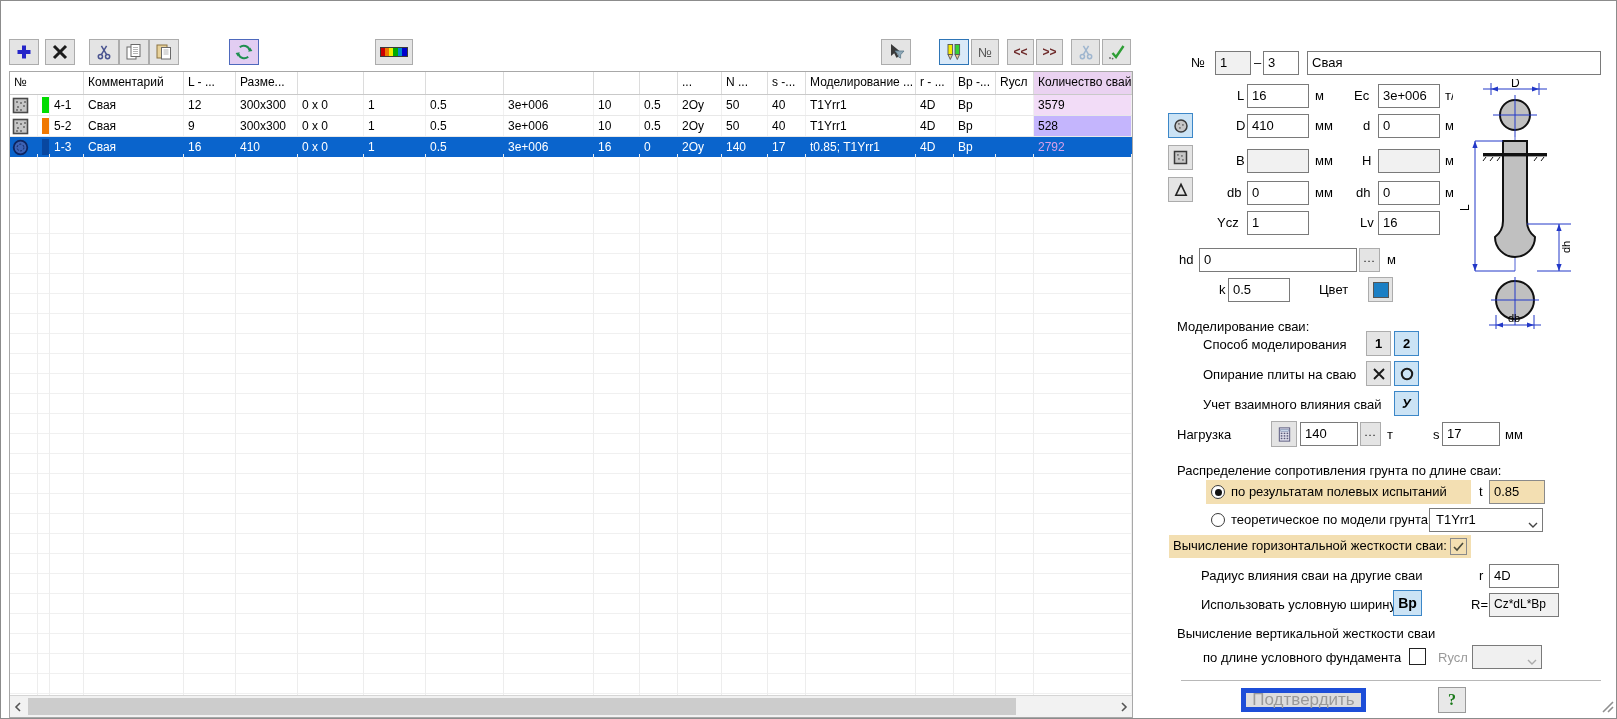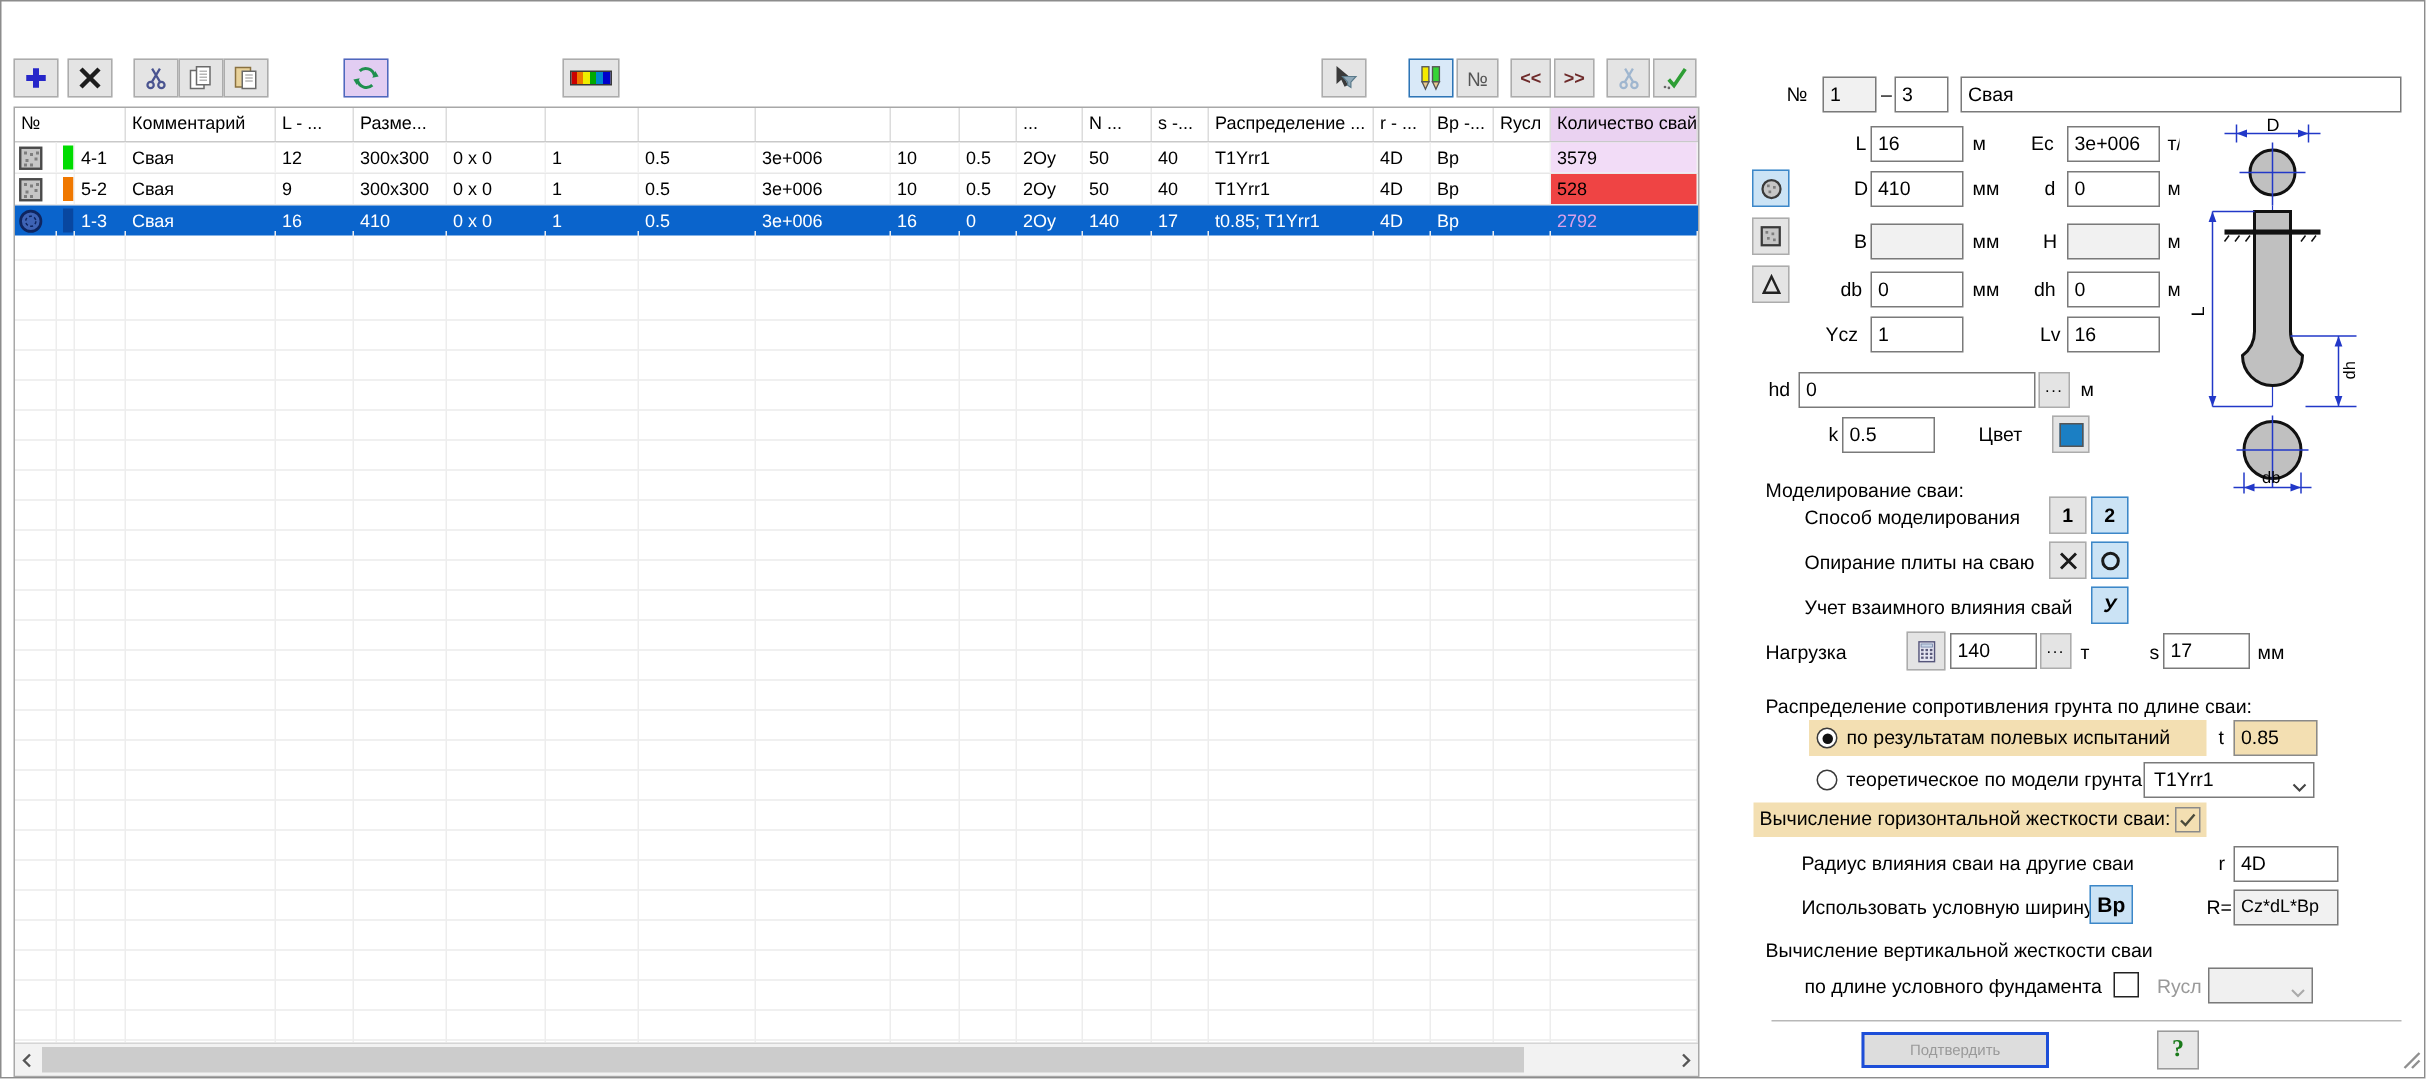--- a/index.html
+++ b/index.html
@@ -58,21 +58,21 @@
   .dots{font-size:11px;letter-spacing:1px;padding-bottom:5px;}
   .radio{position:absolute;width:14px;height:14px;border:1px solid #3A3A3A;border-radius:50%;background:#FFF;box-sizing:border-box;}
   .radio.sel::after{content:"";position:absolute;left:2.5px;top:2.5px;width:7px;height:7px;border-radius:50%;background:#111;}
   .chk{position:absolute;width:17px;height:17px;border:1px solid #8A8A8A;box-sizing:border-box;display:flex;align-items:center;justify-content:center;}
   .chk.bold{border:1.5px solid #222;background:#FFF;}
   .dd{position:absolute;height:24px;border:1px solid #7A7A7A;background:#FFF;box-sizing:border-box;font-size:13px;padding:3px 4px 0 6px;}
   .dd .chev{position:absolute;right:4px;top:8px;}
   .dd.dis{background:#F0F0F0;}
   .tanband{position:absolute;height:24px;}
   .hrline{position:absolute;height:1px;background:#B8B8B8;}
-  .confirm{position:absolute;background:#DDDDDD;border:2px solid #1d4ed8;color:#9A9A9A;font-size:10px;display:flex;align-items:center;justify-content:center;box-sizing:border-box;}
+  .confirm{position:absolute;background:#DDDDDD;border:5px solid #1d4ed8;color:#9A9A9A;font-size:17px;display:flex;align-items:center;justify-content:center;box-sizing:border-box;}
   .helpbtn{position:absolute;background:#E8E8E8;border:1px solid #9A9A9A;color:#1A7A1A;font-weight:bold;font-size:16px;font-family:"Liberation Serif",serif;display:flex;align-items:center;justify-content:center;box-sizing:border-box;}
   .diagram{position:absolute;left:306px;top:42px;width:120px;height:252px;background:#FFF;}
   .grip{position:absolute;right:2px;bottom:2px;}
 </style>
 </head>
 <body>
 
 <div class="dialog">
 
 
@@ -168,21 +168,21 @@
       <div>Разме...</div>
       <div></div>
       <div></div>
       <div></div>
       <div></div>
       <div></div>
       <div></div>
       <div>...</div>
       <div>N ...</div>
       <div>s -...</div>
-      <div>Распределение ...</div>
+      <div>Моделирование ...</div>
       <div>r - ...</div>
       <div>Вр -...</div>
       <div>Rусл</div>
       <div style="background-color: rgb(234, 210, 241);">Количество свай,</div>
     </div>
 
     <div class="cols trow">
       <div class="cell-icon">
           <svg class="sq-icon" width="17" height="17" viewBox="0 0 17 17">
             <rect x="1.5" y="1.5" width="14" height="14" fill="#C6C6C6" stroke="#4A4A4A" stroke-width="1.6"></rect>
@@ -248,21 +248,21 @@
       <div>3e+006</div>
       <div>10</div>
       <div>0.5</div>
       <div>2Oy</div>
       <div>50</div>
       <div>40</div>
       <div>T1Yrr1</div>
       <div>4D</div>
       <div>Вр</div>
       <div></div>
-      <div class="qty" style="background-color: #ef4444;">528</div>
+      <div class="qty" style="background-color: #c4b5fd;">528</div>
     </div>
 
     <div class="cols trow sel" style="background-color: rgb(10, 100, 204);">
       <div class="cell-icon">
           <svg class="rd-icon" width="17" height="17" viewBox="0 0 17 17">
             <circle cx="8.5" cy="8.5" r="6.8" fill="#3E63B5" stroke="#0E2560" stroke-width="1.8"></circle>
             <circle cx="8.5" cy="8.5" r="3.4" fill="none" stroke="#0E2560" stroke-width="1" stroke-dasharray="2 1.6"></circle>
           </svg>
         </div>
       <div>

